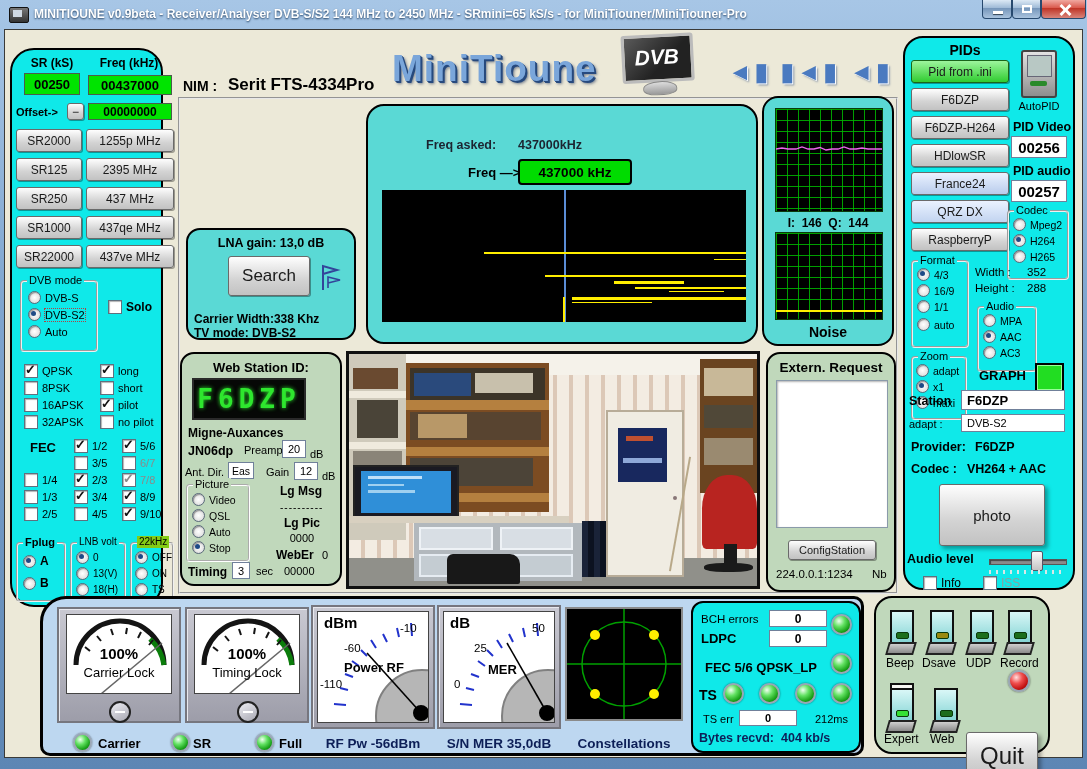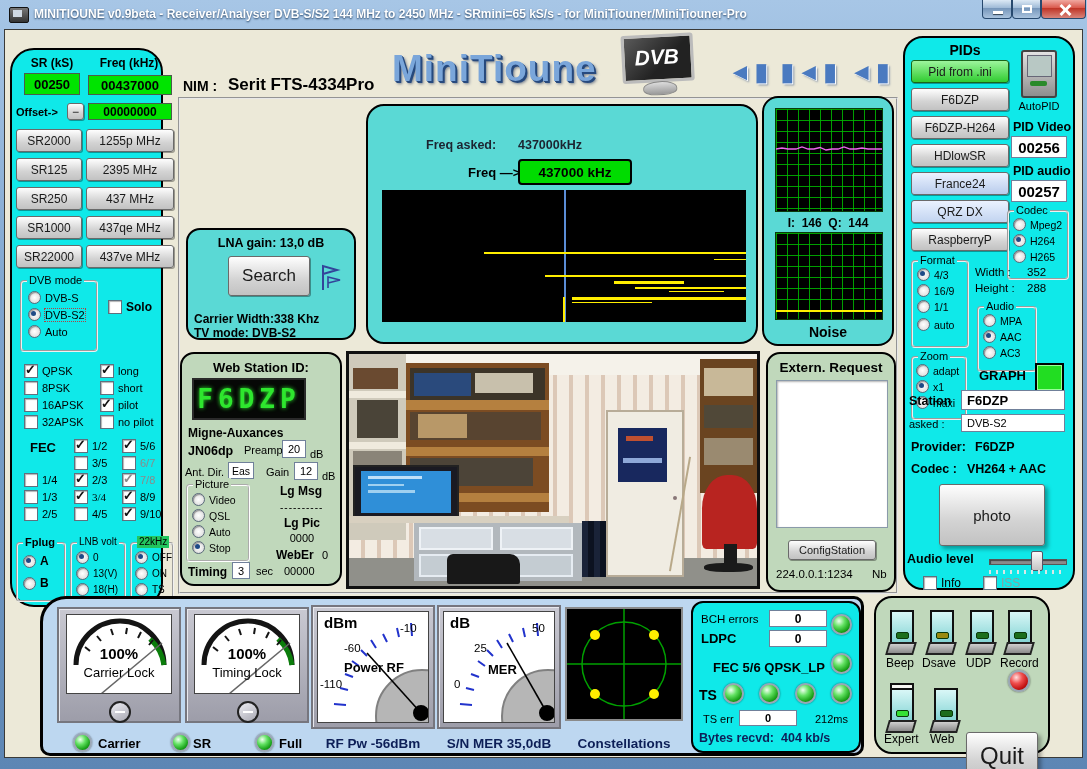--- a/index.html
+++ b/index.html
@@ -223,21 +223,21 @@
         <span>2/3</span>
       </div>
     <div class="opt f11" style="left:110px;top:423px;">
         <span class="cb on dis"></span>
         <span style="color:#8a8a8a;">7/8</span>
       </div>
     <div class="opt f11" style="left:12px;top:440px;">
         <span class="cb"></span>
         <span>1/3</span>
       </div>
-    <div class="opt f11" style="left:62px;top:440px;font-family:Liberation Serif, serif;">
+    <div class="opt f11" style="left:62px;top:440px;">
         <span class="cb on"></span>
         <span>3/4</span>
       </div>
     <div class="opt f11" style="left:110px;top:440px;">
         <span class="cb on"></span>
         <span>8/9</span>
       </div>
     <div class="opt f11" style="left:12px;top:457px;">
         <span class="cb"></span>
         <span>2/5</span>
@@ -271,21 +271,21 @@
       <div class="opt f10" style="left:4px;top:23px;">
           <span class="rd"></span>
           <span>13(V)</span>
         </div>
       <div class="opt f10" style="left:4px;top:39px;">
           <span class="rd"></span>
           <span>18(H)</span>
         </div>
     </div>
     <div class="gb" style="left:118px;top:492px;width:44px;height:60px;">
-      <span class="gl" style="background:#22c55e;font-size:10px;">22kHz</span>
+      <span class="gl" style="background:#84cc16;font-size:10px;">22kHz</span>
       <div class="opt f10" style="left:3px;top:7px;">
           <span class="rd on"></span>
           <span>OFF</span>
         </div>
       <div class="opt f10" style="left:3px;top:23px;">
           <span class="rd"></span>
           <span>ON</span>
         </div>
       <div class="opt f10" style="left:3px;top:39px;">
           <span class="rd"></span>
@@ -545,21 +545,21 @@
       <div class="opt f105" style="left:3px;top:38px;">
           <span class="rd"></span>
           <span>maxi</span>
         </div>
     </div>
     <span class="abs b f13" style="left:74px;top:330px;">GRAPH</span>
     <div class="abs" style="left:130px;top:325px;width:25px;height:25px;background:#22dd22;border:2px solid #000;box-shadow:inset 0 0 0 1px #9f9;"></div>
 
     <span class="abs b f125" style="left:4px;top:356px;">Station</span>
     <div class="wbox f13" style="left:56px;top:352px;width:104px;height:20px;justify-content:flex-start;padding-left:5px;">F6DZP</div>
-    <span class="abs f11" style="left:4px;top:380px;">asked :</span>
+    <span class="abs f11" style="left:4px;top:380px;">adapt :</span>
     <div class="wbox f11" style="left:56px;top:376px;width:104px;height:18px;justify-content:flex-start;padding-left:5px;font-weight:normal;">DVB-S2</div>
     <span class="abs b f125" style="left:6px;top:402px;">Provider:</span>
     <span class="abs b f125" style="left:70px;top:402px;">F6DZP</span>
     <span class="abs b f125" style="left:6px;top:424px;">Codec :</span>
     <span class="abs b f125" style="left:62px;top:424px;">VH264 + AAC</span>
 
     <div class="bt f15" style="left:34px;top:446px;width:106px;height:62px;box-shadow:3px 3px 4px rgba(0,0,0,.35);">photo</div>
 
     <span class="abs b f125" style="left:2px;top:514px;">Audio level</span>
     <div class="abs" style="left:84px;top:512px;width:76px;height:22px;">
@@ -660,21 +660,21 @@
       </svg>
     </div>
     <div class="abs b f135 ctr navy" style="left:518px;top:137px;width:126px;">Constellations</div>
 
     <div class="panel cyan" style="left:648px;top:2px;width:170px;height:152px;border-radius:12px;">
       <span class="abs f115" style="left:8px;top:10px;">BCH errors</span>
       <div class="wbox f12" style="left:76px;top:7px;width:58px;height:17px;">0</div>
       <div class="led" style="left:138px;top:11px;width:21px;height:21px;"></div>
       <span class="abs b f13" style="left:8px;top:28px;">LDPC</span>
       <div class="wbox f12" style="left:76px;top:27px;width:58px;height:17px;">0</div>
-      <span class="abs b f13" style="left:20px;top:57px;">FEC 5/6 QPSK_LP</span>
+      <span class="abs b f13" style="left:12px;top:57px;">FEC 5/6 QPSK_LP</span>
       <div class="led" style="left:138px;top:50px;width:21px;height:21px;"></div>
       <span class="abs b f14" style="left:6px;top:84px;">TS</span>
       <div class="led" style="left:30px;top:80px;width:21px;height:21px;"></div>
       <div class="led" style="left:66px;top:80px;width:21px;height:21px;"></div>
       <div class="led" style="left:102px;top:80px;width:21px;height:21px;"></div>
       <div class="led" style="left:138px;top:80px;width:21px;height:21px;"></div>
       <span class="abs f11" style="left:10px;top:110px;">TS err</span>
       <div class="wbox f11" style="left:46px;top:107px;width:58px;height:16px;">0</div>
       <span class="abs f11" style="left:122px;top:110px;">212ms</span>
       <div class="abs b f125 navy" style="left:6px;top:128px;white-space:pre;">Bytes recvd:  404 kb/s</div>

